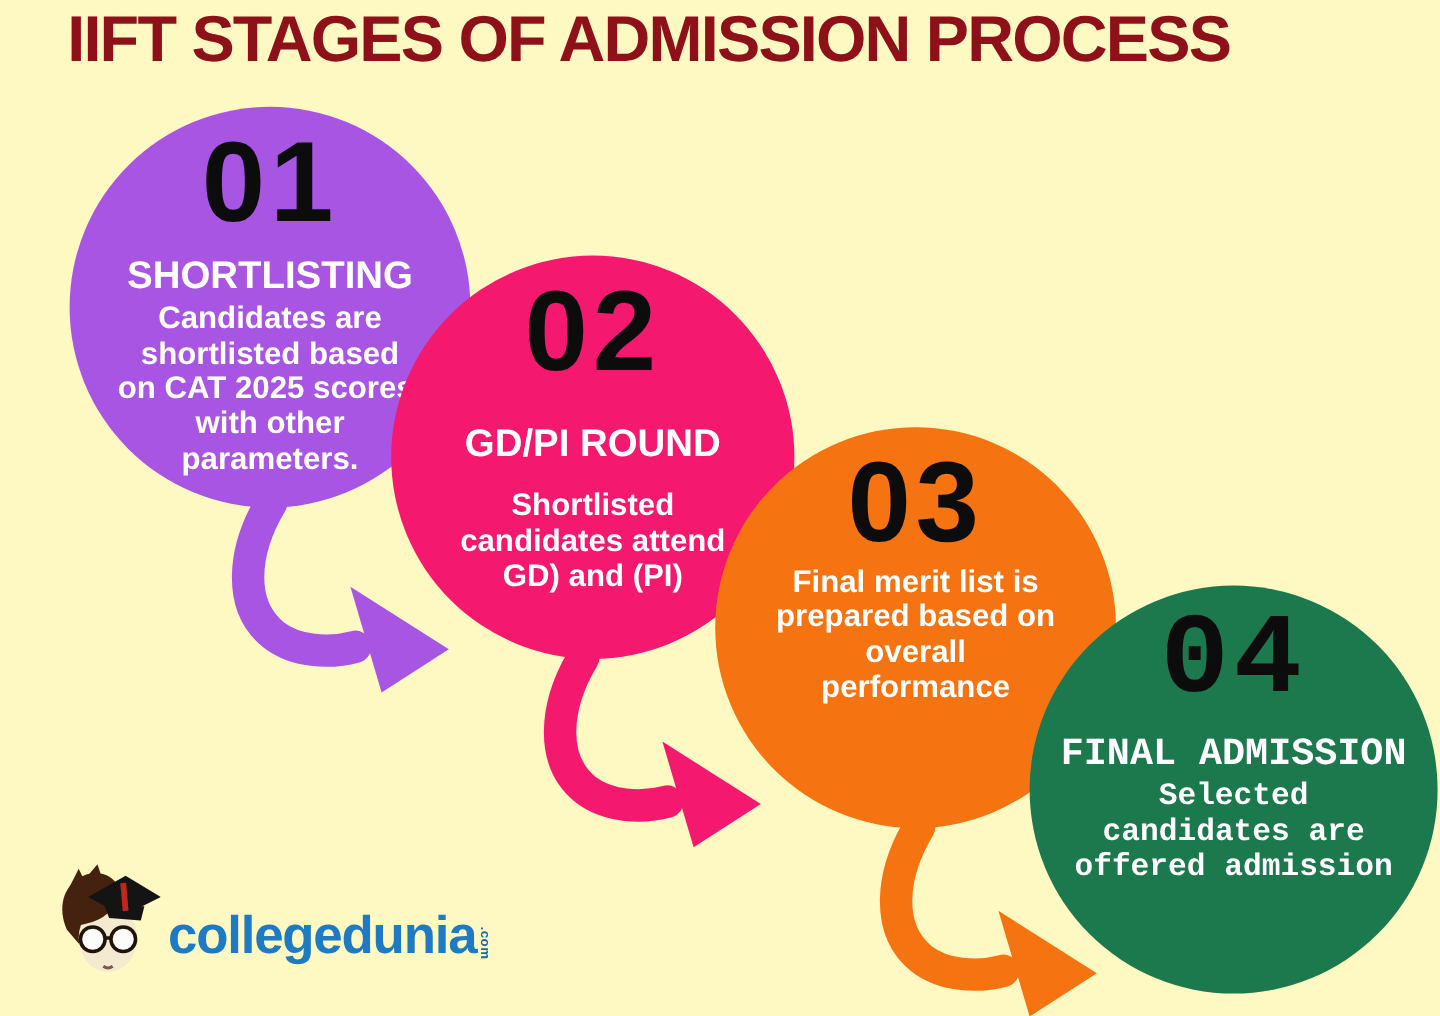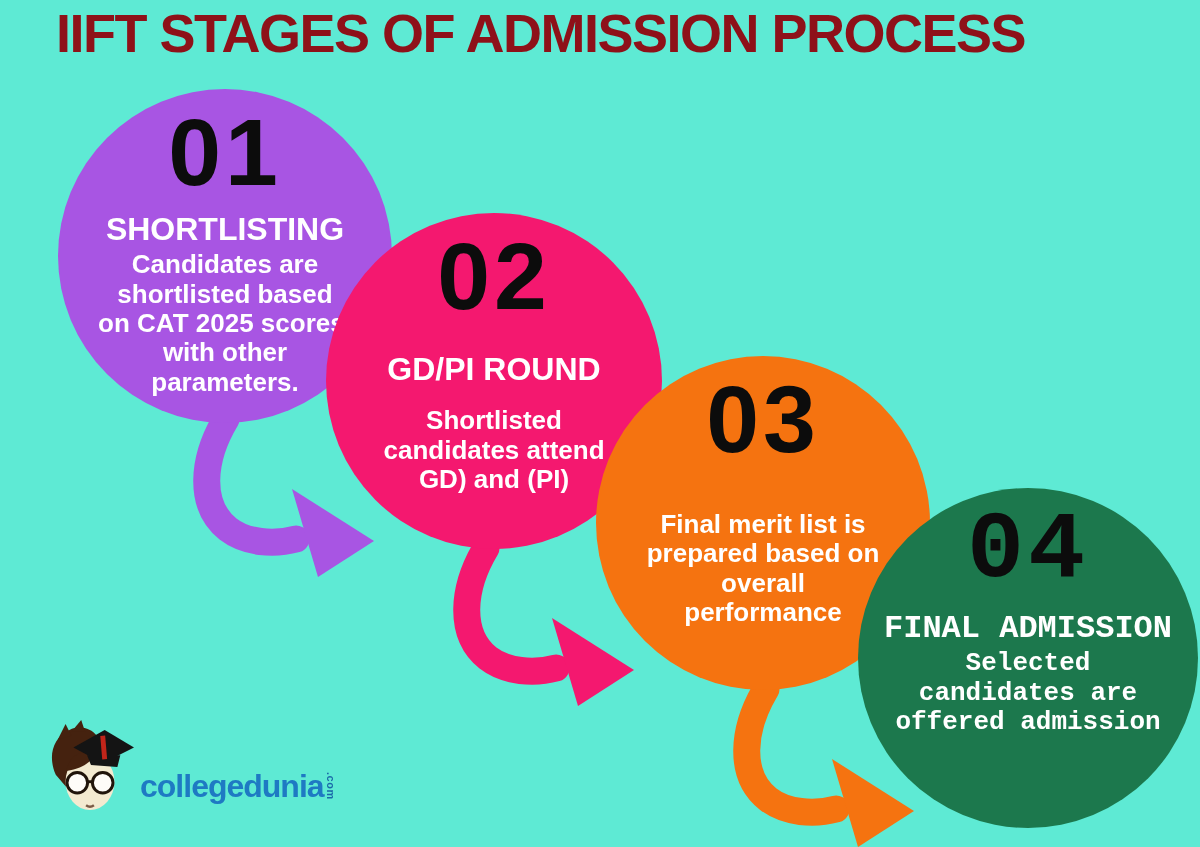--- a/index.html
+++ b/index.html
@@ -37,32 +37,32 @@
   .a1{left:192px;top:416px;z-index:0;}
   .a2{left:452px;top:545px;z-index:2;}
   .a3{left:732px;top:686px;z-index:4;}
   .arrow svg{display:block;width:100%;height:100%;}
   .logo{
     position:absolute;left:46px;top:720px;z-index:8;
     display:flex;align-items:flex-end;
   }
   .mascot{width:88px;height:98px;flex:0 0 auto;}
   .logo-text{
-    font-size:32px;font-weight:bold;line-height:1;
+    font-size:44px;font-weight:bold;line-height:1;
     letter-spacing:-1px;margin:0 0 16px 6px;
   }
   .logo-suffix{
     writing-mode:vertical-rl;font-size:11px;font-weight:bold;
     margin:0 0 18px 1px;letter-spacing:0.5px;
   }
 </style>
 </head>
 <body>
 
-<div class="canvas" style="background-color: #5eead4;">
+<div class="canvas" style="background-color: #fef9c3;">
 
   <h1 class="title" style="color: rgb(142, 17, 25);">IIFT STAGES OF ADMISSION PROCESS</h1>
 
   <div class="arrow a1" style="color: rgb(168, 85, 227);">
     <svg viewBox="0 0 185 160">
       <path d="M34 2 C 10 42 6 88 36 112 C 54 126 82 128 104 122" fill="none" stroke="currentColor" stroke-width="27" stroke-linecap="round"></path>
       <polygon points="100,72 182,124 126,160" fill="currentColor"></polygon>
     </svg>
   </div>
   <div class="arrow a2" style="color: rgb(244, 24, 111);">
@@ -89,21 +89,21 @@
   </div>
 
   <div class="circle c2" style="background-color: rgb(244, 24, 111); gap: 16px;">
     <div class="num" style="color: rgb(12, 12, 12);">02</div>
     <div class="heading">GD/PI ROUND</div>
     <div class="desc">Shortlisted
 candidates attend
 GD) and (PI)</div>
   </div>
 
-  <div class="circle c3" style="background-color: rgb(245, 115, 16); gap: 40px;">
+  <div class="circle c3" style="background-color: rgb(245, 115, 16);">
     <div class="num" style="color: rgb(12, 12, 12);">03</div>
     <div class="desc">Final merit list is
 prepared based on
 overall
 performance</div>
   </div>
 
   <div class="circle c4" style="background-color: rgb(28, 120, 77); font-family: Liberation Mono, monospace;">
     <div class="num" style="color: rgb(12, 12, 12);">04</div>
     <div class="heading">FINAL ADMISSION</div>

